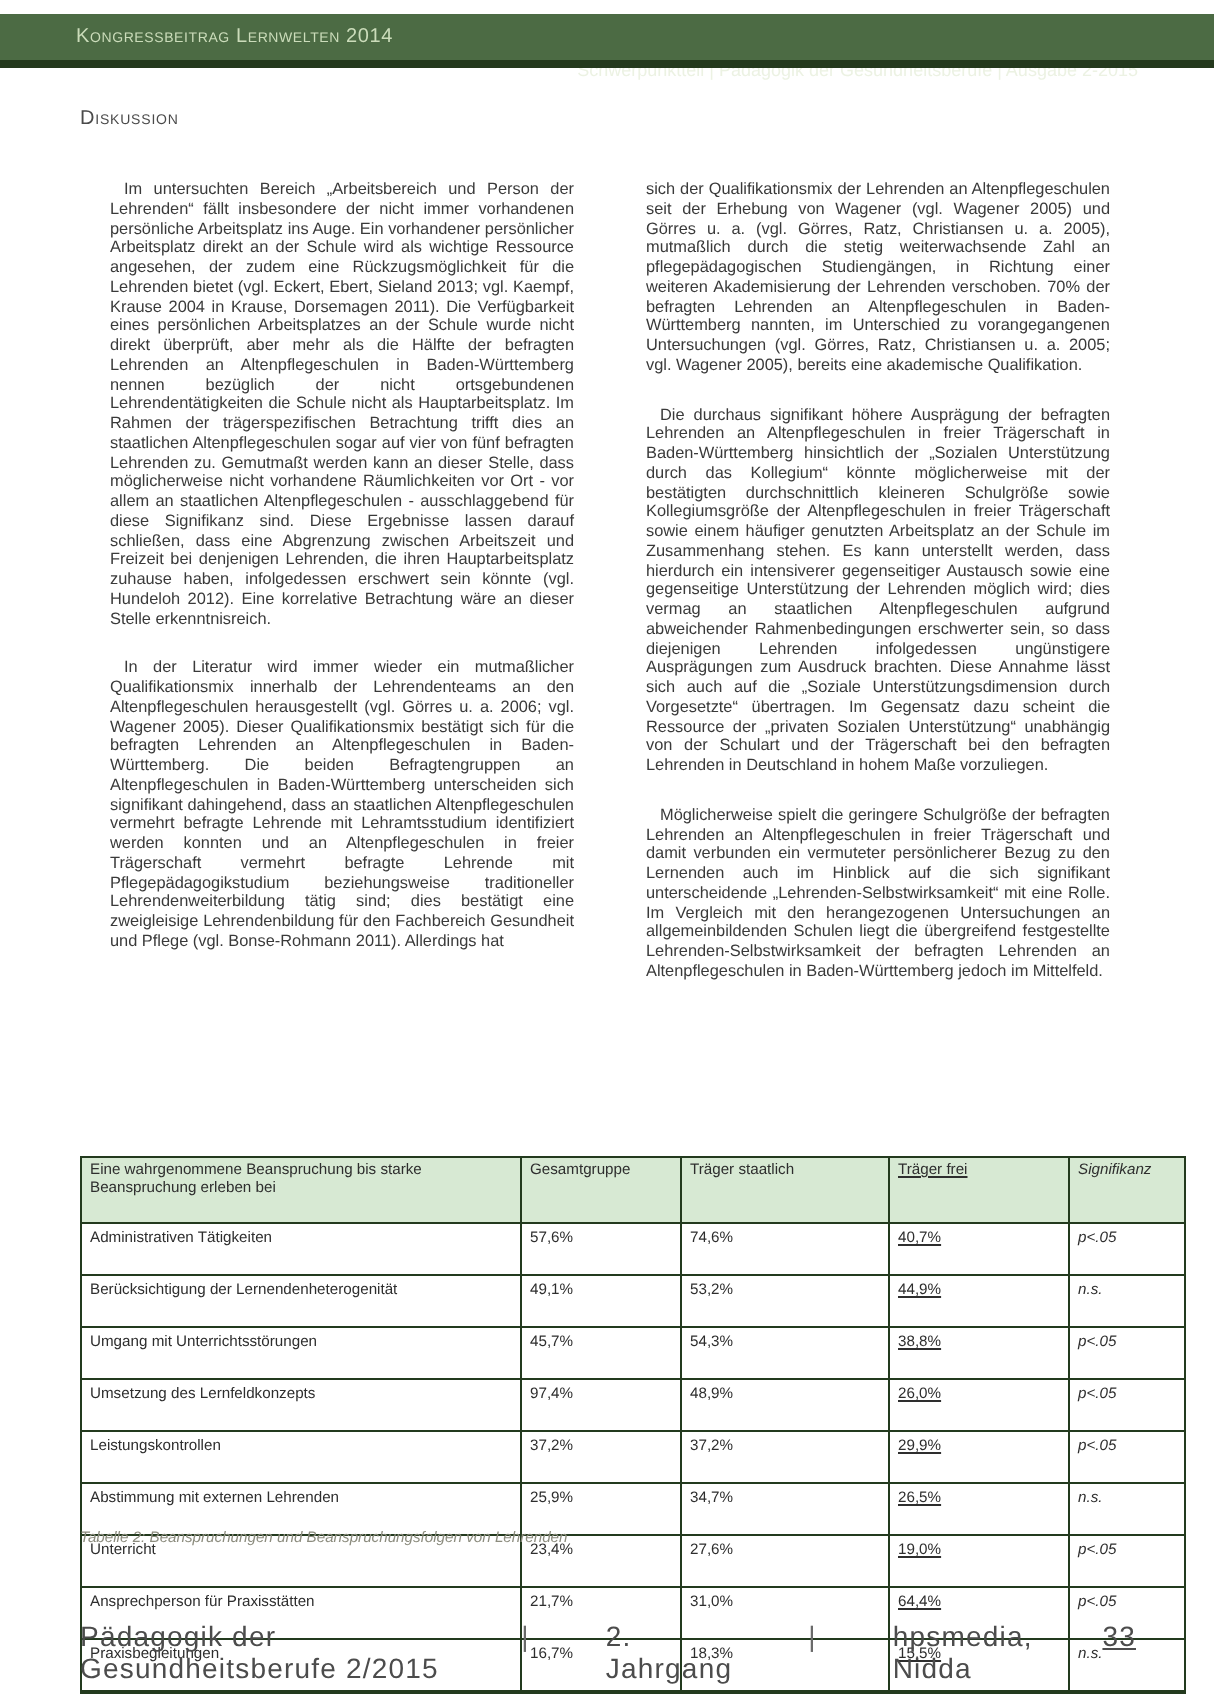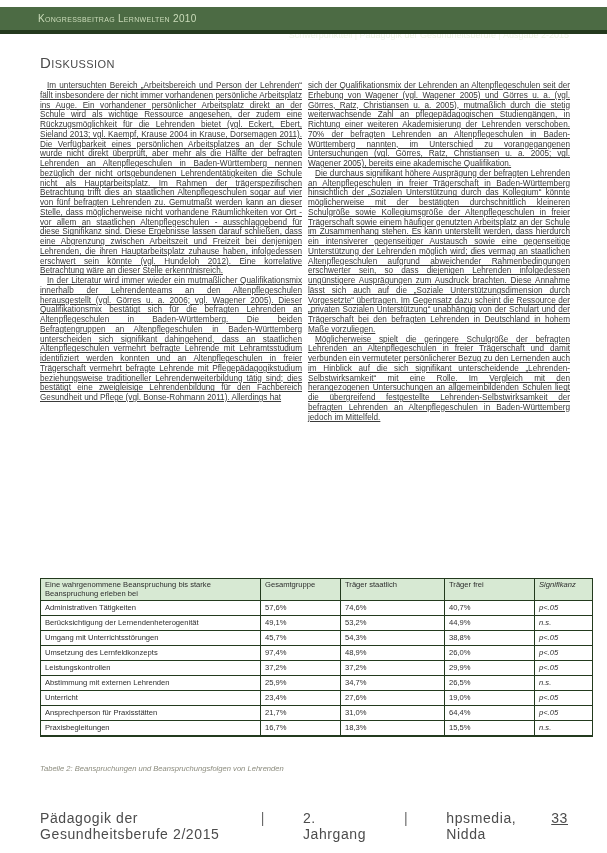--- a/index.html
+++ b/index.html
@@ -15,62 +15,62 @@
   }
   .topbar-left{
     font-variant:small-caps;color:#cbdcba;font-size:10px;letter-spacing:.3px;white-space:nowrap;
   }
   .topbar-right{color:#ecf2e3;font-size:9px;white-space:nowrap;margin-top:33px;}
   .topbar-rule{position:absolute;top:30px;left:0;width:607px;height:4px;background:#24391d;}
 
   
   .content{position:absolute;top:54px;left:40px;width:530px;}
   .heading{
-    font-variant:small-caps;font-weight:normal;font-size:15px;color:#4a4a4a;
+    font-variant:small-caps;font-weight:normal;font-size:10px;color:#4a4a4a;
     letter-spacing:.4px;margin:0 0 10px 0;
   }
   .columns{display:flex;gap:6px;height:482px;overflow:hidden;}
   .col{width:262px;font-size:8.2px;line-height:9.75px;text-align:justify;color:#3a3a3a;}
-  .col p{margin:0;text-decoration:underline;}
+  .col p{margin:15px;}
   .col p.indent{text-indent:7px;}
 
   
   .data-table{
     position:absolute;top:578px;left:40px;width:528px;
     border-collapse:collapse;font-size:7.6px;color:#2e2e2e;table-layout:fixed;
   }
   .data-table th,.data-table td{
-    border:1px solid #233a1e;padding:1px 3px 1px 4px;text-align:left;
+    border:1px solid #233a1e;padding:1px 3px 12px 4px;text-align:left;
     vertical-align:top;font-weight:normal;overflow:hidden;white-space:nowrap;
   }
   .data-table thead th{background:#d7e9d3;height:19px;white-space:normal;line-height:9px;}
   .data-table tbody td{height:12px;line-height:12px;}
   .data-table tbody tr:last-child td{border-bottom:2.5px solid #233a1e;}
-  .c0{width:212px;} .c1{width:72px;} .c2{width:96px;} .c3{width:82px;} .c4{width:50px;font-style:italic;}
+  .c0{width:212px;} .c1{width:72px;} .c2{width:96px;} .c3{width:82px;text-decoration:underline;} .c4{width:50px;font-style:italic;}
 
   
   .caption{
     position:absolute;top:764px;left:40px;width:520px;
     font-style:italic;font-size:7.6px;line-height:9.5px;color:#8c8c7e;
   }
 
   
   .pagefooter{
     position:absolute;top:810px;left:40px;width:528px;
     font-size:14px;letter-spacing:.6px;color:#4c4c4c;
     display:flex;align-items:baseline;gap:31px;
   }
   .pagefooter .sep{padding:0 7px;color:#6a6a6a;}
   .pagenum{margin-left:auto;letter-spacing:.6px;text-decoration:underline;}
 </style>
 </head>
 <body>
 
 <header class="topbar">
-  <span class="topbar-left">Kongressbeitrag Lernwelten 2010</span>
+  <span class="topbar-left">Kongressbeitrag Lernwelten 2014</span>
   <span class="topbar-right">Schwerpunktteil | Pädagogik der Gesundheitsberufe | Ausgabe 2-2015</span>
 </header>
 <div class="topbar-rule"></div>
 
 <main class="content">
   <h1 class="heading">Diskussion</h1>
   <div class="columns">
     <div class="col">
       <p class="indent">Im untersuchten Bereich „Arbeitsbereich und Person der Lehrenden“ fällt insbesondere der nicht immer vorhandenen persönliche Arbeitsplatz ins Auge. Ein vorhandener persönlicher Arbeitsplatz direkt an der Schule wird als wichtige Ressource angesehen, der zudem eine Rückzugsmöglichkeit für die Lehrenden bietet (vgl. Eckert, Ebert, Sieland 2013; vgl. Kaempf, Krause 2004 in Krause, Dorsemagen 2011). Die Verfügbarkeit eines persönlichen Arbeitsplatzes an der Schule wurde nicht direkt überprüft, aber mehr als die Hälfte der befragten Lehrenden an Altenpflegeschulen in Baden-Württemberg nennen bezüglich der nicht ortsgebundenen Lehrendentätigkeiten die Schule nicht als Hauptarbeitsplatz. Im Rahmen der trägerspezifischen Betrachtung trifft dies an staatlichen Altenpflegeschulen sogar auf vier von fünf befragten Lehrenden zu. Gemutmaßt werden kann an dieser Stelle, dass möglicherweise nicht vorhandene Räumlichkeiten vor Ort - vor allem an staatlichen Altenpflegeschulen - ausschlaggebend für diese Signifikanz sind. Diese Ergebnisse lassen darauf schließen, dass eine Abgrenzung zwischen Arbeitszeit und Freizeit bei denjenigen Lehrenden, die ihren Hauptarbeitsplatz zuhause haben, infolgedessen erschwert sein könnte (vgl. Hundeloh 2012). Eine korrelative Betrachtung wäre an dieser Stelle erkenntnisreich.</p>
       <p class="indent">In der Literatur wird immer wieder ein mutmaßlicher Qualifikationsmix innerhalb der Lehrendenteams an den Altenpflegeschulen herausgestellt (vgl. Görres u. a. 2006; vgl. Wagener 2005). Dieser Qualifikationsmix bestätigt sich für die befragten Lehrenden an Altenpflegeschulen in Baden-Württemberg. Die beiden Befragtengruppen an Altenpflegeschulen in Baden-Württemberg unterscheiden sich signifikant dahingehend, dass an staatlichen Altenpflegeschulen vermehrt befragte Lehrende mit Lehramtsstudium identifiziert werden konnten und an Altenpflegeschulen in freier Trägerschaft vermehrt befragte Lehrende mit Pflegepädagogikstudium beziehungsweise traditioneller Lehrendenweiterbildung tätig sind; dies bestätigt eine zweigleisige Lehrendenbildung für den Fachbereich Gesundheit und Pflege (vgl. Bonse-Rohmann 2011). Allerdings hat</p>

